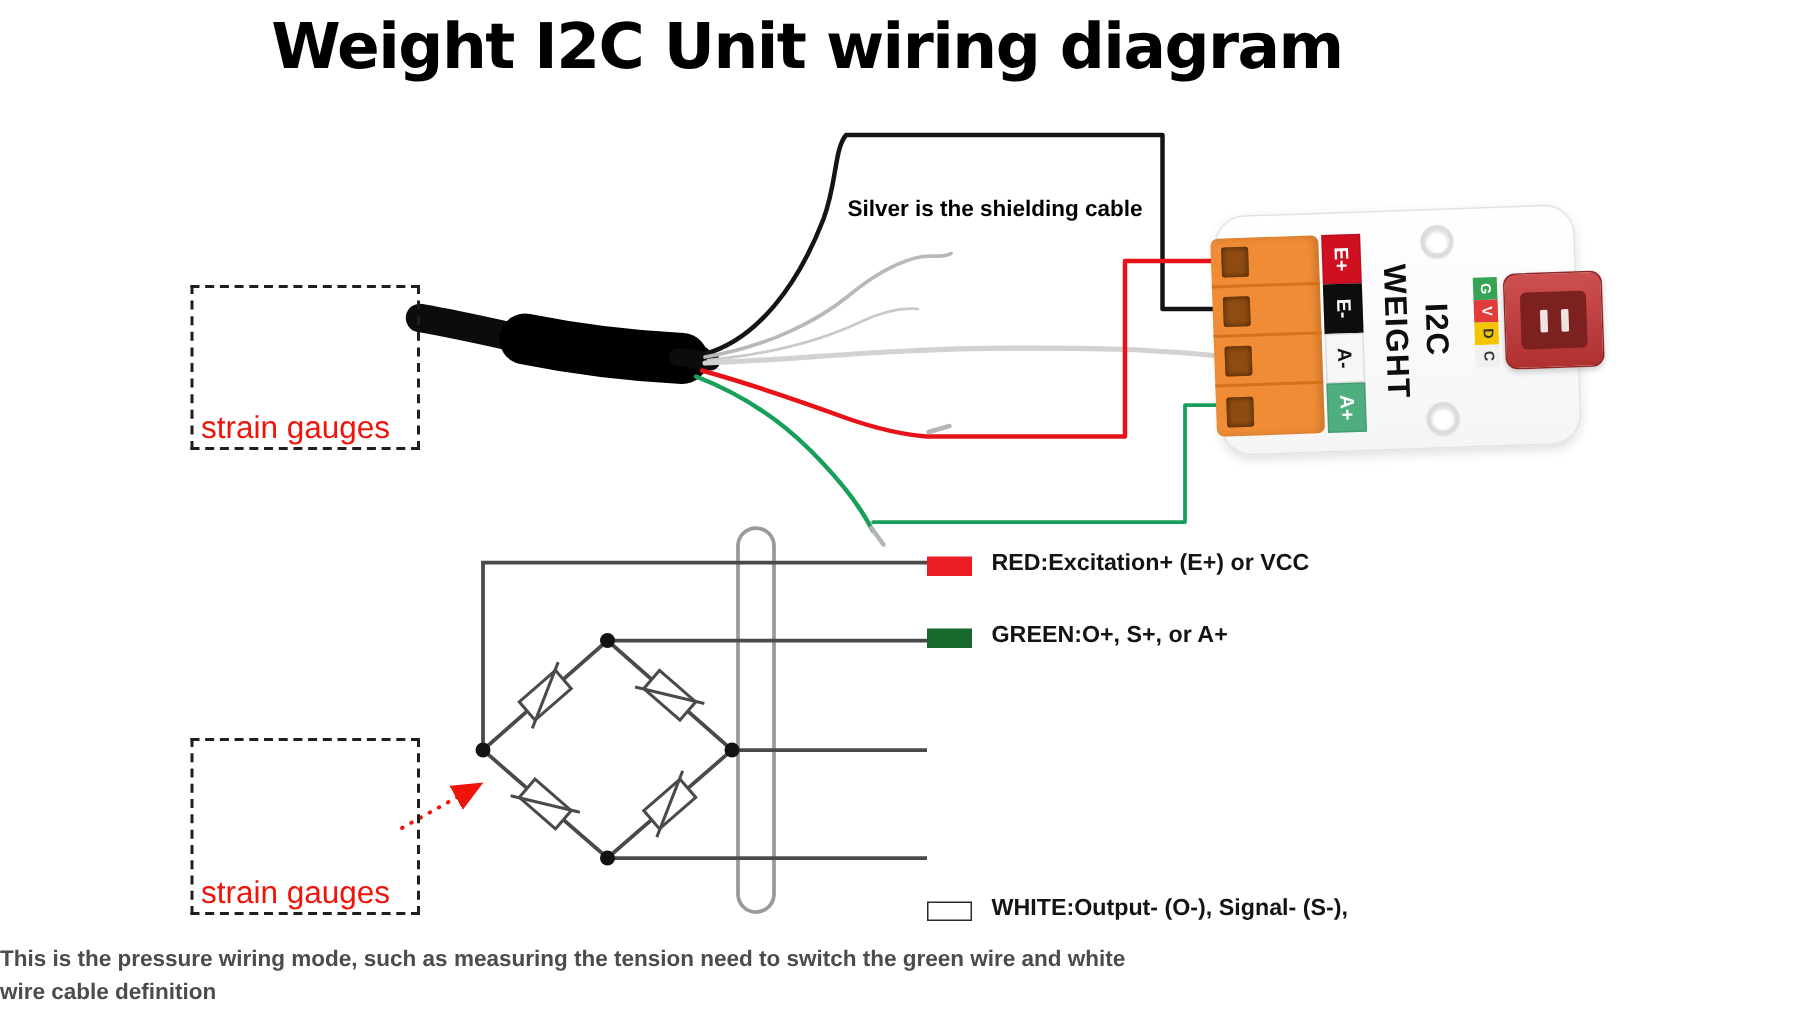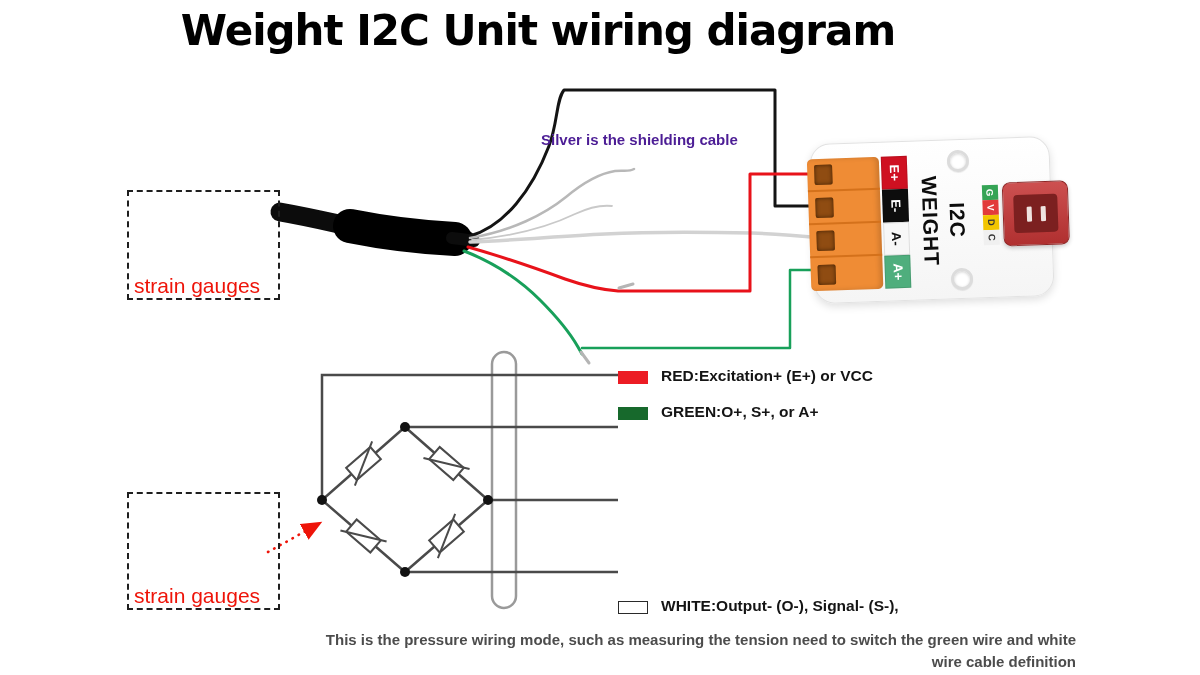--- a/index.html
+++ b/index.html
@@ -10,21 +10,21 @@
   .title{position:absolute;top:6px;left:0;right:0;text-align:center;
     font-family:"DejaVu Sans",sans-serif;font-weight:bold;font-size:42px;color:#000;letter-spacing:-1px}
 
   svg.wiring{position:absolute;left:0;top:0}
 
   .sg-box{position:absolute;border:2.5px dashed #1f1f1f;display:flex;align-items:flex-end;padding-left:5px;background:transparent}
   .sg1{left:127px;top:190px;width:153px;height:110px}
   .sg2{left:127px;top:492px;width:153px;height:118px}
   .sg-box span{color:#ee1409;font-size:21px;white-space:nowrap}
 
-  .note-shielding{position:absolute;left:541px;top:131px;font-size:15px;font-weight:bold;color:#4c1d95}
+  .note-shielding{position:absolute;left:565px;top:131px;font-size:15px;font-weight:bold;color:#000000}
 
   .module{position:absolute;left:812px;top:140px;width:240px;height:160px;
     background:linear-gradient(180deg,#ffffff,#f5f5f5);border:1px solid #e2e2e2;border-radius:20px;
     box-shadow:0 3px 8px rgba(0,0,0,.13);transform:rotate(-2deg)}
   .term-block{position:absolute;left:-4px;top:14px;width:72px;height:132px;background:#ef8c35;
     border-radius:5px;box-shadow:inset -3px 0 5px rgba(0,0,0,.15)}
   .tb-row{height:33px;border-bottom:2px solid #d4711b;display:flex;align-items:center}
   .tb-row:last-child{border-bottom:none}
   .tb-port{width:18px;height:20px;background:#8f4c12;border-radius:2px;margin-left:7px;box-shadow:inset 0 0 4px #3c1e04}
   .term-labels{position:absolute;left:70px;top:14px;width:26px}
@@ -45,23 +45,23 @@
     box-shadow:0 2px 4px rgba(0,0,0,.2)}
   .grove-inner{position:absolute;left:10px;right:10px;top:12px;bottom:12px;background:#7c2020;
     border-radius:4px;display:flex;align-items:center;justify-content:center;gap:9px}
   .pin{width:5px;height:15px;background:#efe3e0;border-radius:1px}
 
   .legend-row{position:absolute;left:618px;display:flex;align-items:center}
   .swatch{width:30px;height:13px;margin-top:2px;margin-right:13px;flex:none}
   .swatch-outline{border:1.5px solid #2a2a2a}
   .llabel{font-size:15.5px;font-weight:bold;color:#141414;line-height:20px}
   .llabel span{display:block}
-  .lr1{top:366px}.lr2{top:402px}.lr3{top:492px}.lr4{top:596px}
-
-  .caption{position:absolute;left:0;right:0;top:629px;text-align:right;
+  .lr1{top:366px}.lr2{top:414px}.lr3{top:492px}.lr4{top:596px}
+
+  .caption{position:absolute;left:0;right:0;top:629px;text-align:left;
     font-size:15px;font-weight:bold;color:#4c4c4c;line-height:22px}
 </style>
 </head>
 <body>
 
 <div class="stage">
 
   <h1 class="title">Weight I2C Unit wiring diagram</h1>
 
   <svg class="wiring" width="1200" height="675" viewBox="0 0 1200 675">

